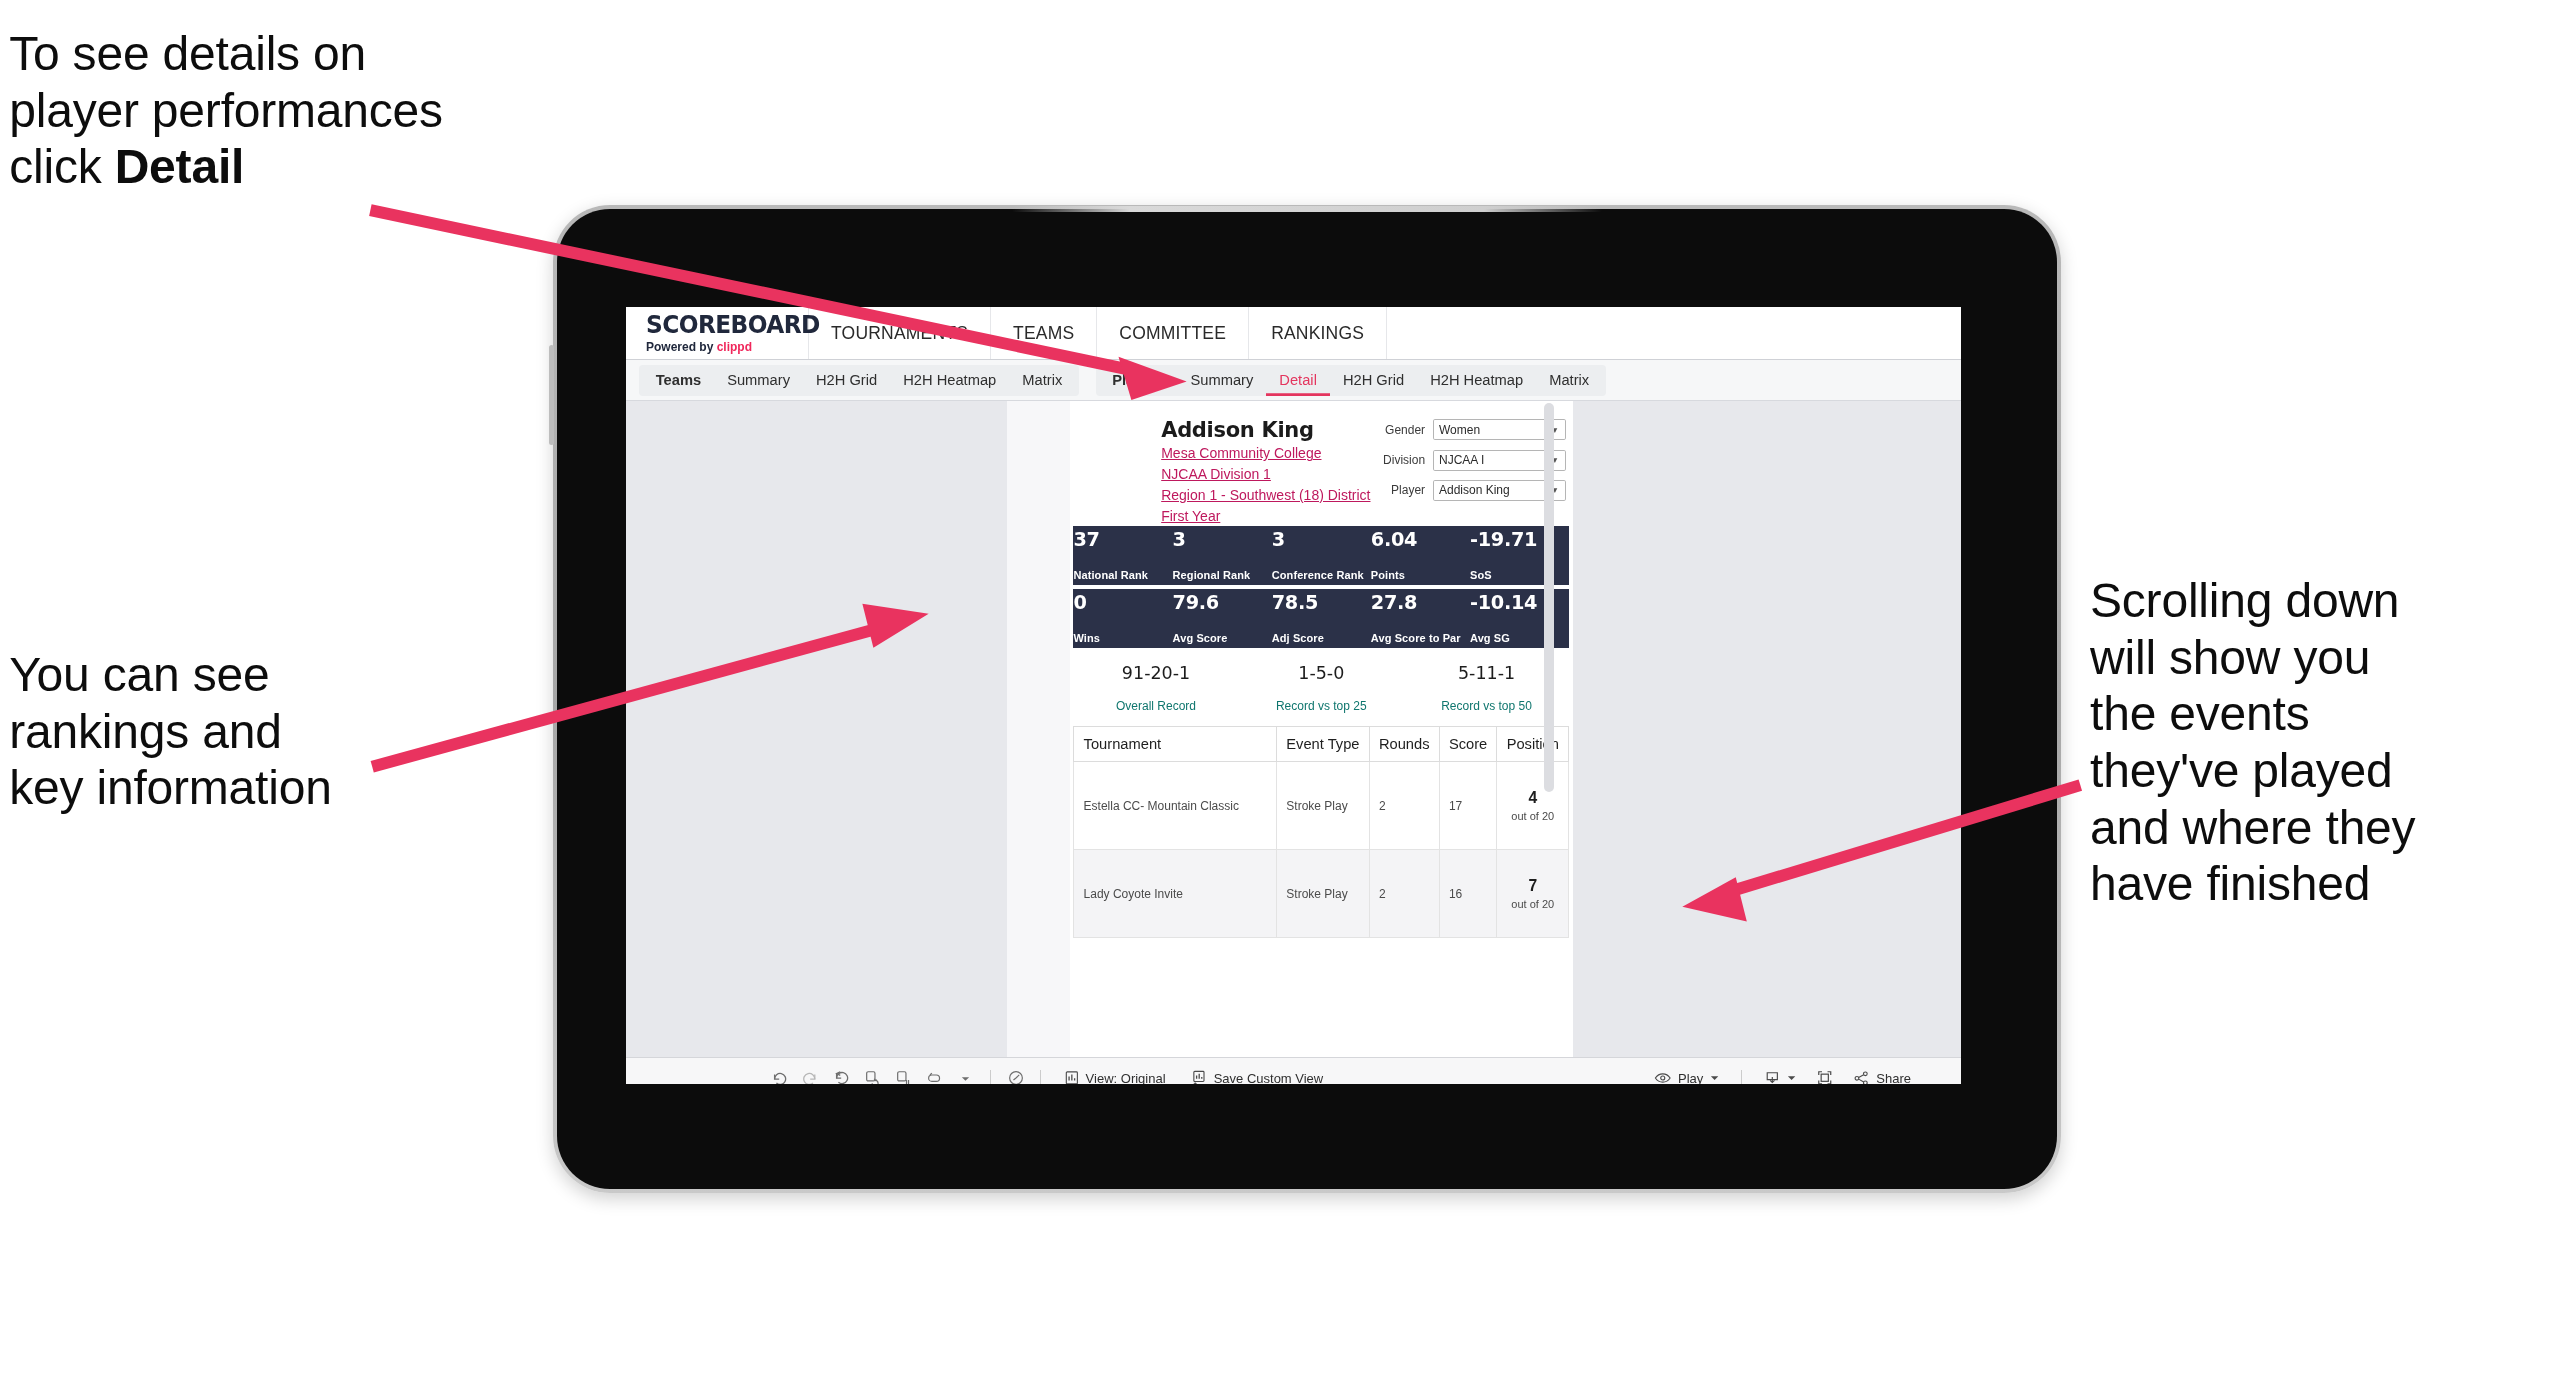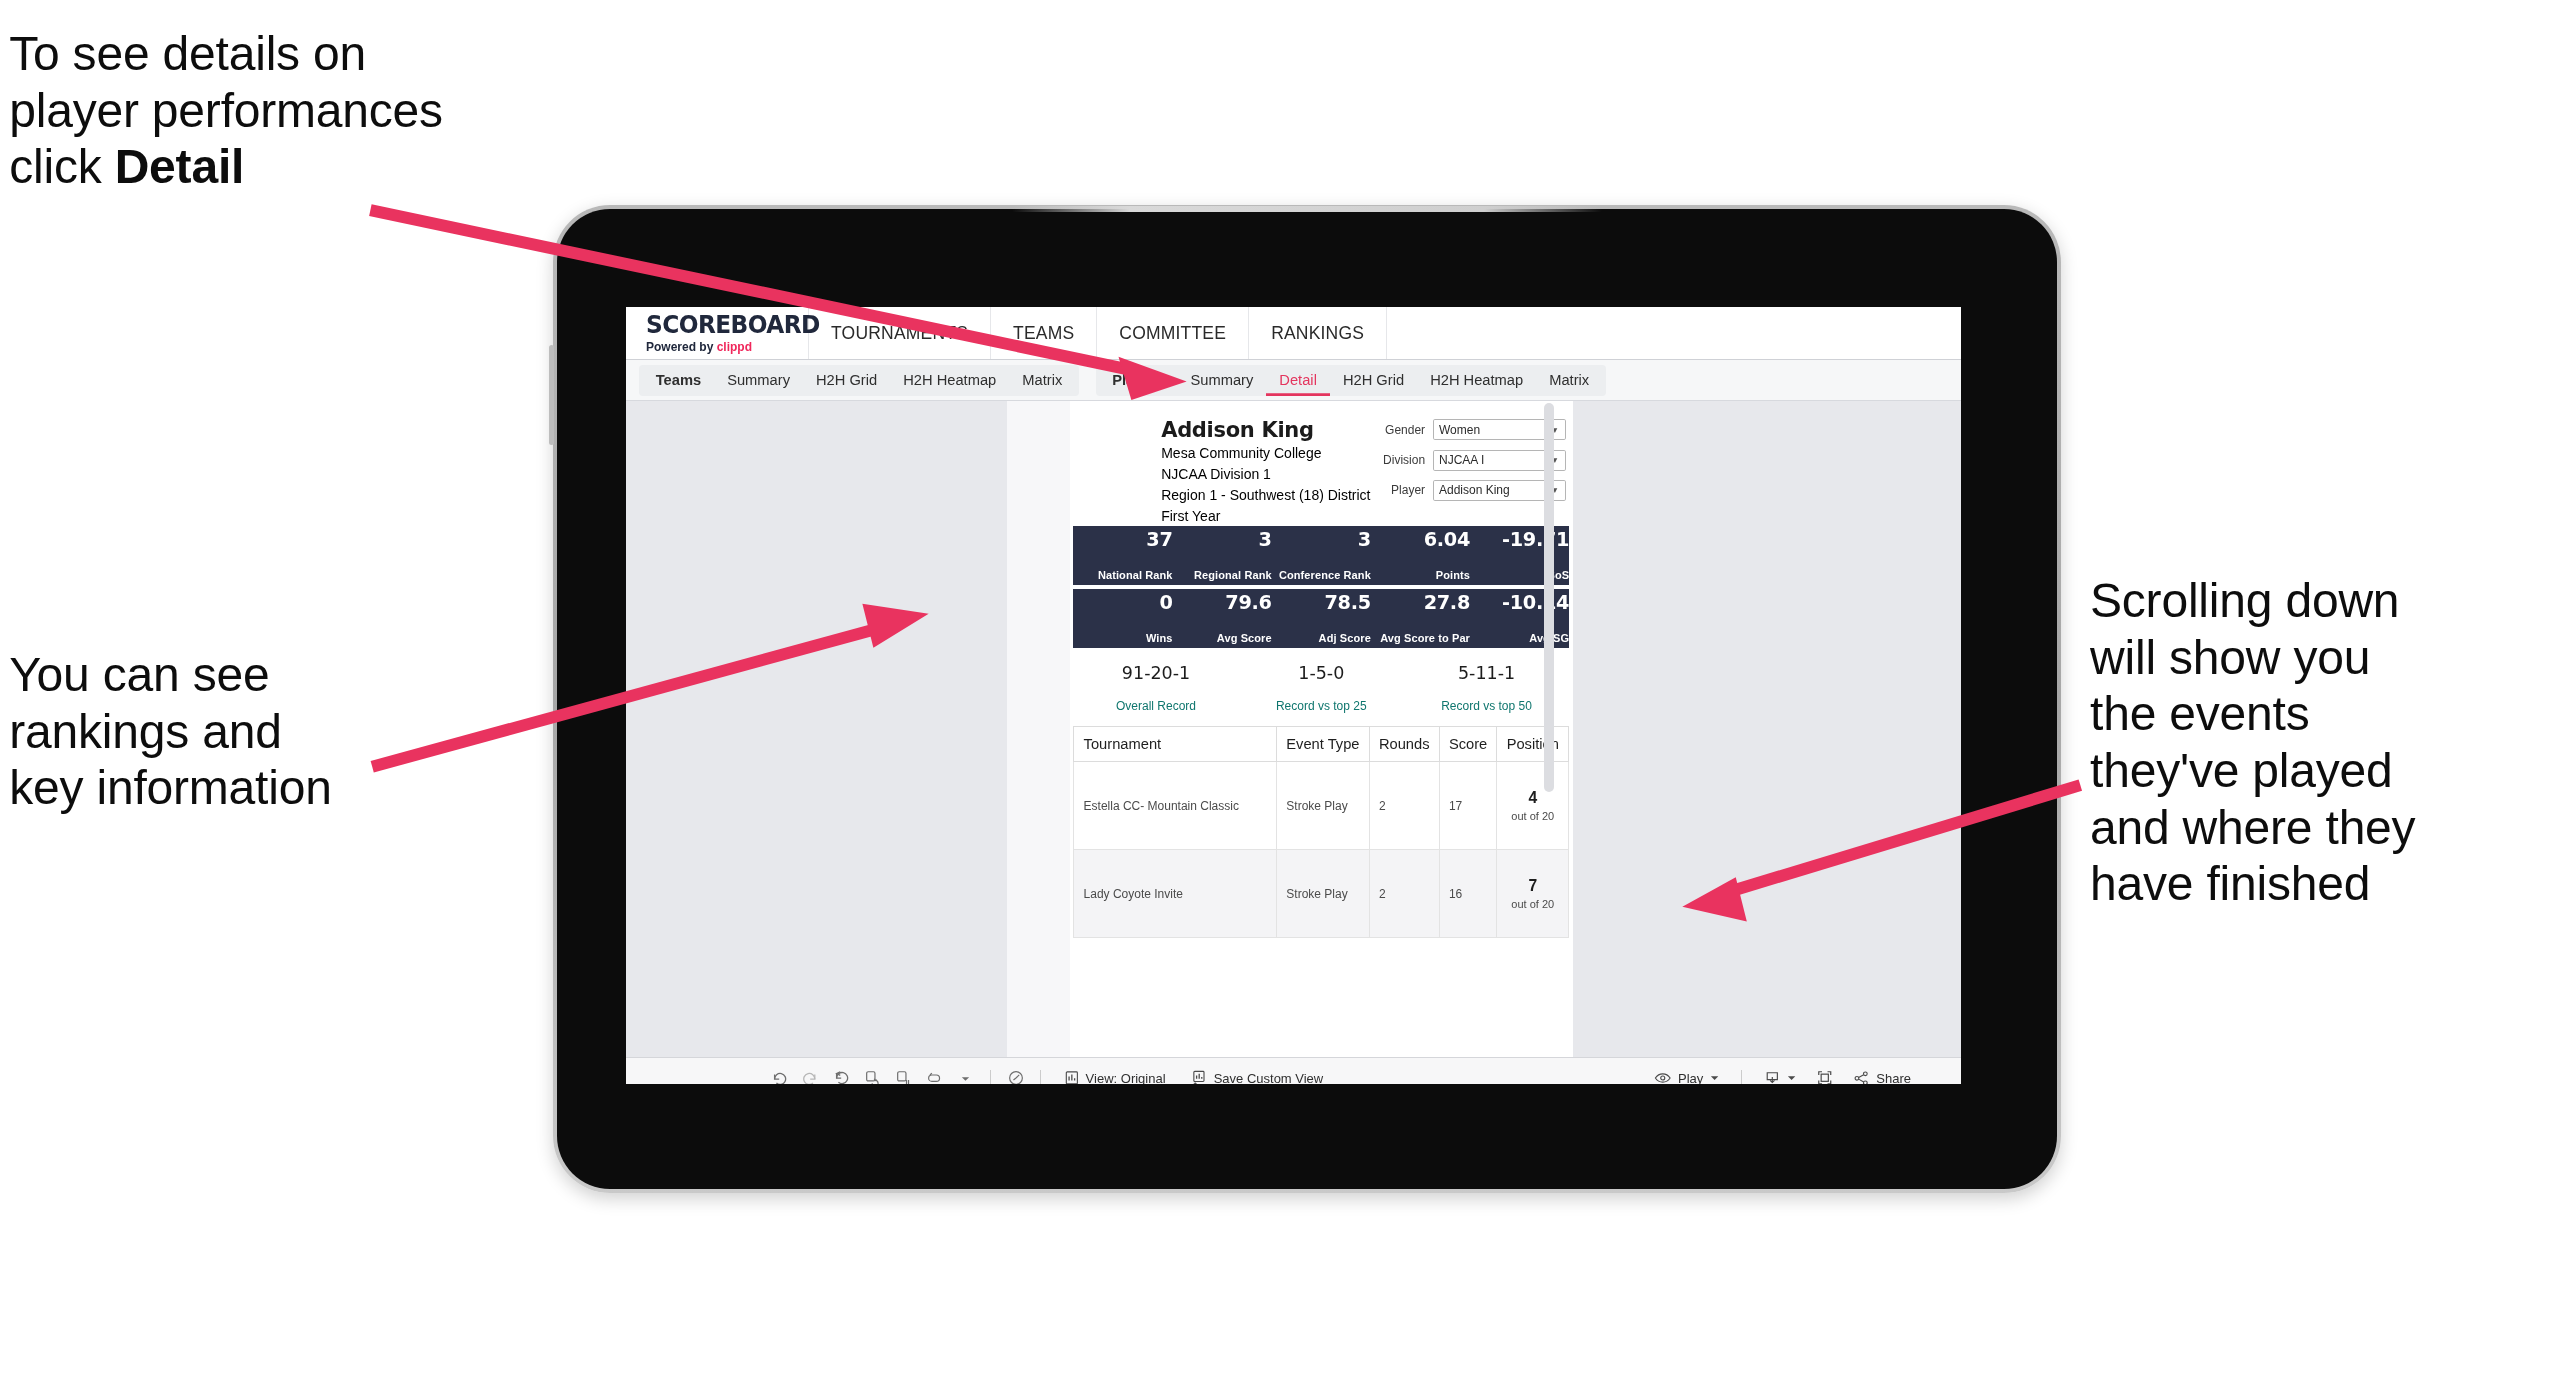--- a/index.html
+++ b/index.html
@@ -123,40 +123,40 @@
   .card {
     position:absolute; left: 63px; top: 0;
     width: 503px; background:#ffffff; height: 100%;
     padding: 13px 1.8px 0 1.8px;
   }
   .player-block { display:flex; justify-content:flex-end; padding: 3.7px 5.5px 0 5.5px; }
   .player-name {
     font-size: 21px; font-weight:700; color:#1b1b1b; letter-spacing:-0.3px;
     font-family:"DejaVu Sans", sans-serif;
   }
-  .player-meta { font-size: 14px; color:#000000; line-height: 1.48; margin-top:1.8px; }
+  .player-meta { font-size: 14px; color:#be185d; line-height: 1.48; margin-top:1.8px;text-decoration:underline; }
 
   .filters { width: 195px; padding-top: 1.8px; }
   .filter-row { display:flex; align-items:center; justify-content:flex-end; margin-bottom: 9.2px; }
   .filter-label { font-size: 12px; color:#3b3b3b; margin-right: 7.4px; }
   .filter-select {
     width: 133px; height: 21px; background:#fff;
     border: 0.9px solid #b5b5b5; border-radius: 1.8px;
     display:flex; align-items:center; justify-content:space-between;
     padding: 0 5.5px; font-size: 12px; color:#2b2b2b;
   }
   .caret { font-size: 8.3px; color:#555; }
 
   
   .band {
     display:flex; background:#2b3148; color:#fff;
     height: 59px; align-items:center; margin: 0 1.8px;
   }
   .band.second { margin-top: 3.7px; }
-  .band-cell { flex:1; text-align:right; }
+  .band-cell { flex:1; text-align:left; }
   .band-val {
     font-size: 19.3px; font-weight:700; line-height:1.05;
     font-family:"DejaVu Sans", sans-serif; letter-spacing:-0.3px;
   }
   .band-lbl { font-size: 11px; font-weight:600; margin-top:19px; letter-spacing:0.1px; }
 
   .record-row { display:flex; padding: 14.7px 1.8px 13px 1.8px; }
   .rec-cell { flex:1; text-align:center; }
   .rec-val { font-size: 17.5px; font-weight:400; color:#1d1d1d; font-family:"DejaVu Sans",sans-serif; }
   .rec-lbl { font-size: 12px; color:#0f766e; margin-top:16px; }

